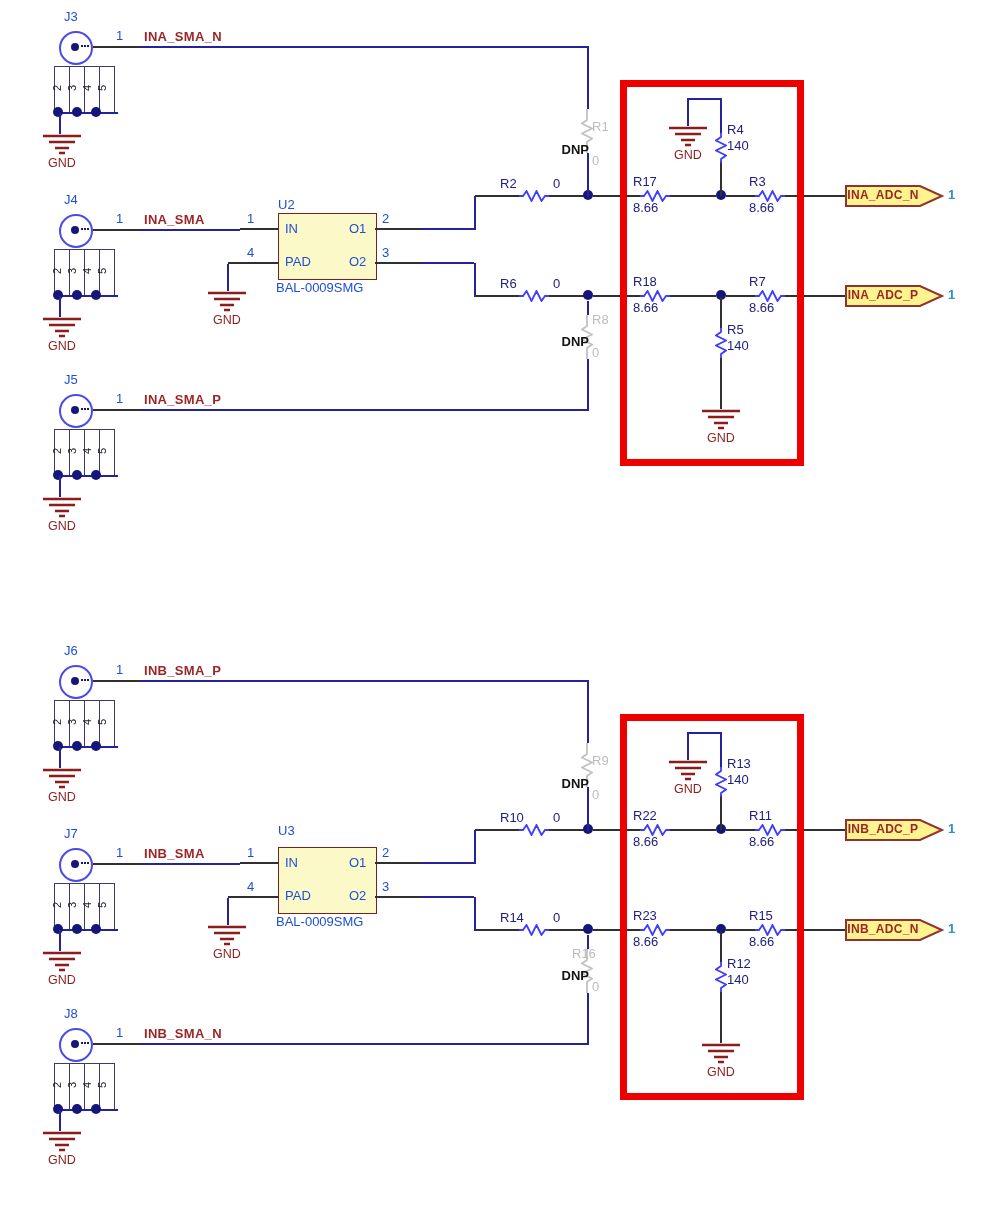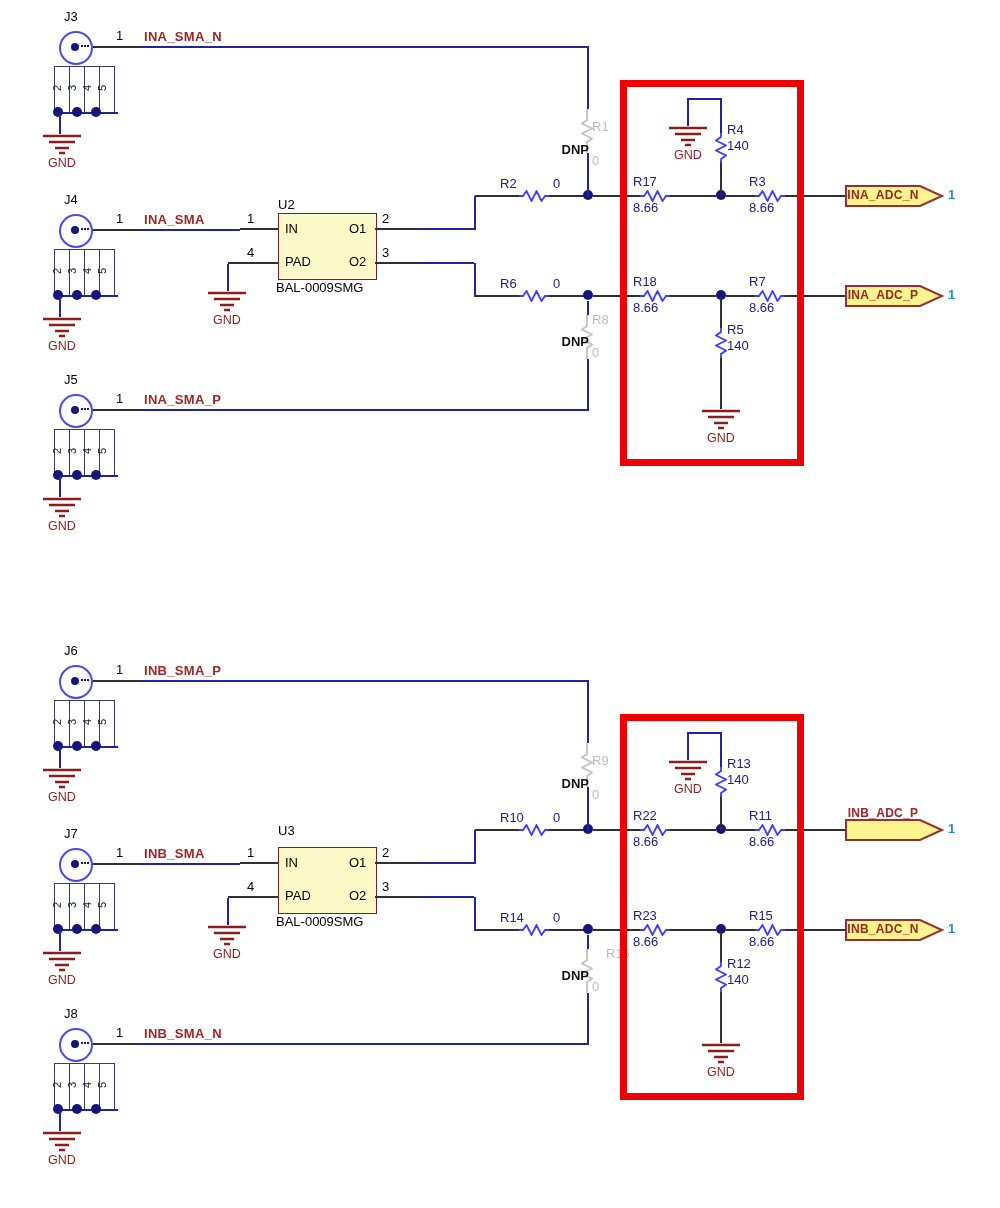--- a/index.html
+++ b/index.html
@@ -6,21 +6,21 @@
   body{font-family:"Liberation Sans",sans-serif;font-size:13px;color:#141414}
   #schematic{position:relative;width:1000px;height:1208px;background:#fff;overflow:hidden}
   .section{position:absolute;left:0;width:1000px;height:566px}
   .sec0{top:8px}.sec1{top:642px}
   .wh{position:absolute;height:2px;background:#23239c}
   .wv{position:absolute;width:2px;background:#23239c}
   .bh{position:absolute;height:2px;background:#303030}
   .bv{position:absolute;width:2px;background:#303030}
   .tx{position:absolute;white-space:nowrap;line-height:1.05}
   .navy{color:#20207f}
-  .blk{color:#000000}
+  .blk{color:#1d4ed8}
   .gry{color:#bcbcbc}
   .mar{color:#9c2626;font-weight:bold;letter-spacing:.3px}
   .dot{position:absolute;width:10px;height:10px;border-radius:50%;background:#15157a}
   .cg{position:absolute;left:40px;width:230px;height:162px}
   .cg0{top:2px}.cg1{top:185px}.cg2{top:365px}
   .circ{position:absolute;left:19px;top:21px;width:30px;height:30px;border:2px solid #4a4ae8;border-radius:50%}
   .cdot{position:absolute;left:10px;top:10px;width:8px;height:8px;border-radius:50%;background:#16167a}
   .cdash{position:absolute;left:20px;top:12px;width:8px;border-top:2px dotted #16167a}
   .pbox{position:absolute;top:56px;width:14px;height:46px;border:1.5px solid #3a3a6e}
   .pnum{position:absolute;left:-1px;top:15px;font-size:11px;color:#222;transform:rotate(-90deg)}
@@ -439,21 +439,21 @@
   <div class="bh" style="left:726px;top:187px;width:29px"></div>
   <svg class="rsvg" style="left:755px;top:182px" width="30" height="12" viewBox="0 0 30 12">
         <path d="M0 6h4l3.5-5 5 10 5-10 5 10 3.5-5h4" fill="none" stroke="#3d3dff" stroke-width="1.8"></path>
       </svg>
   <div class="bh" style="left:785px;top:187px;width:60px"></div>
   <span class="tx navy" style="left:749px;top:167px">R11</span>
   <span class="tx navy" style="left:749px;top:193px">8.66</span>
   <svg class="rsvg" style="left:845px;top:176px" width="100" height="24">
         <polygon points="1,2 75,2 97,12 75,22 1,22" fill="#fef48f" stroke="#93312e" stroke-width="2"></polygon>
       </svg>
-  <span class="flag-label" style="left:845px;top:164px">INB_ADC_P</span>
+  <span class="flag-label" style="left:845px;top:180px">INB_ADC_P</span>
   <span class="tx portnum" style="left:948px;top:180px">1</span>
 
   <div class="wv" style="left:587px;top:39px;height:62px"></div>
   <svg class="rsvg" style="left:581px;top:101px" width="12" height="44" viewBox="0 0 12 44">
         <path d="M6 0v11l-5 3.5 10 5-10 5 10 5-5 3.5v11" fill="none" stroke="#c2c2c2" stroke-width="1.8"></path>
       </svg>
   <div class="wv" style="left:587px;top:145px;height:44px"></div>
   <span class="tx dnp-l" style="left:545px;top:135px">DNP</span>
   <span class="tx gry" style="left:592px;top:112px">R9</span>
   <span class="tx gry" style="left:592px;top:146px">0</span>
@@ -502,21 +502,21 @@
       </svg>
   <span class="flag-label" style="left:845px;top:280px">INB_ADC_N</span>
   <span class="tx portnum" style="left:948px;top:280px">1</span>
 
   <div class="wv" style="left:587px;top:293px;height:14px"></div>
   <svg class="rsvg" style="left:581px;top:307px" width="12" height="44" viewBox="0 0 12 44">
         <path d="M6 0v11l-5 3.5 10 5-10 5 10 5-5 3.5v11" fill="none" stroke="#c2c2c2" stroke-width="1.8"></path>
       </svg>
   <div class="wv" style="left:587px;top:351px;height:52px"></div>
   <span class="tx dnp-l" style="left:545px;top:327px">DNP</span>
-  <span class="tx gry" style="left:606px;top:305px">R16</span>
+  <span class="tx gry" style="left:572px;top:305px">R16</span>
   <span class="tx gry" style="left:592px;top:338px">0</span>
 
   <div class="bv" style="left:720px;top:289px;height:31px"></div>
   <svg class="rsvg" style="left:715px;top:320px" width="12" height="30" viewBox="0 0 12 30">
         <path d="M6 0v4l-5 3.5 10 5-10 5 10 5-5 3.5v4" fill="none" stroke="#3d3dff" stroke-width="1.8"></path>
       </svg>
   <div class="bv" style="left:720px;top:350px;height:51px"></div>
   <div class="gnd" style="left:699px;top:401px">
     <svg width="40" height="21">
           <path d="M1 2h38M7 8h26M13 14h14M17 19h6" stroke="#8c1d1d" stroke-width="2.6" fill="none"></path>

